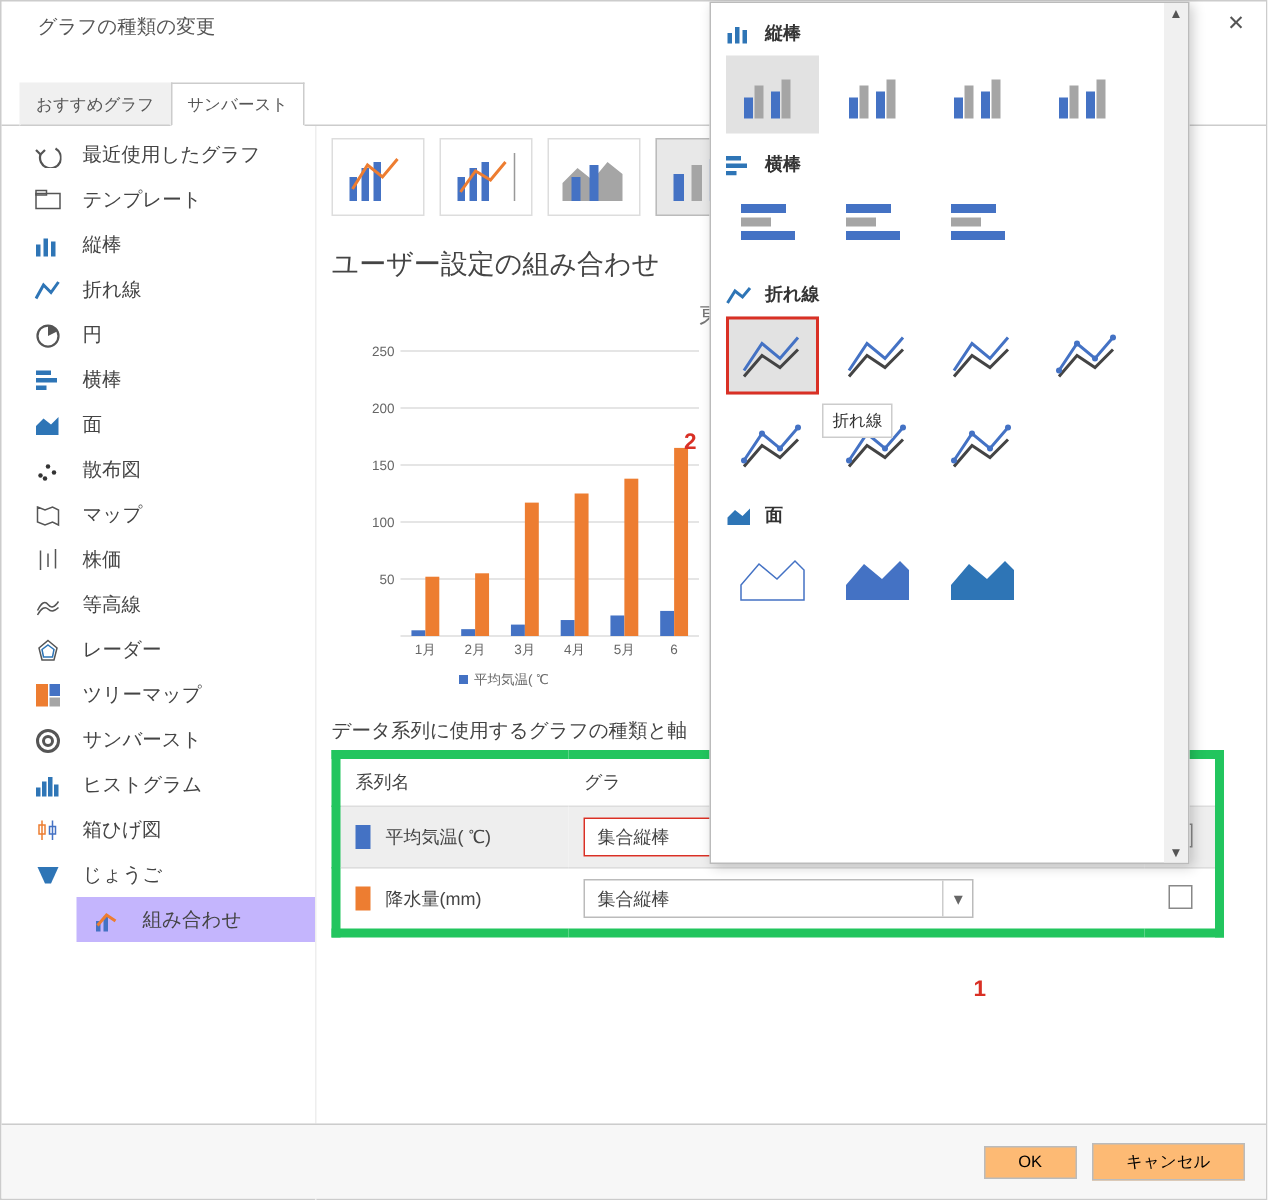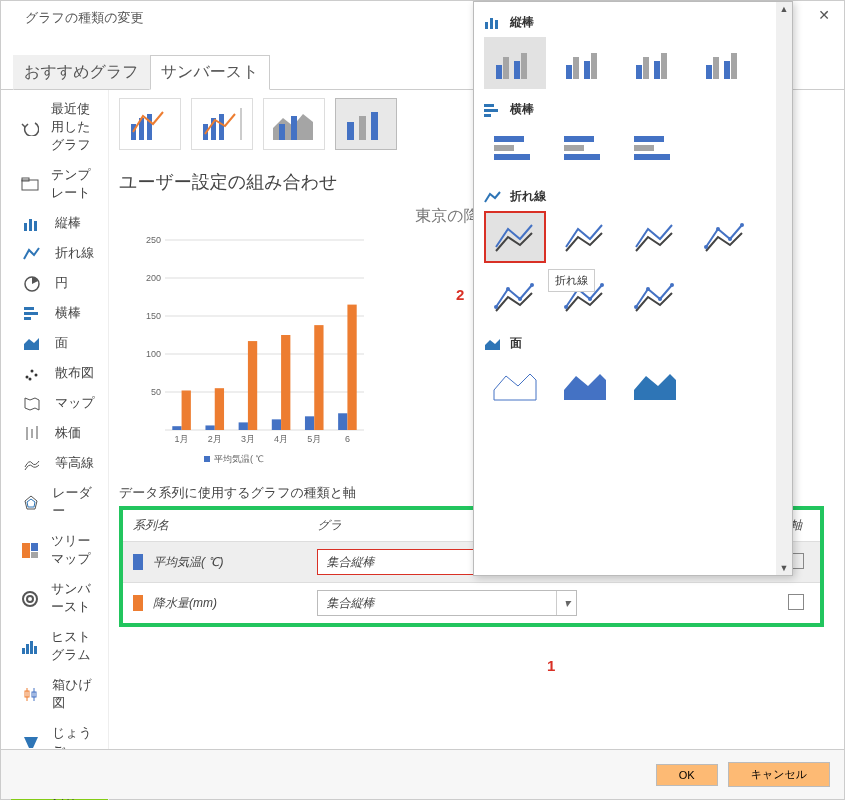--- a/index.html
+++ b/index.html
@@ -3,36 +3,36 @@
 <meta charset="utf-8">
 <style>
 * { box-sizing: border-box; margin: 0; padding: 0; }
 body { font-family: "Yu Gothic UI", "Meiryo UI", sans-serif; font-size: 12px; background: #fff; color: #333; }
 .dialog { width: 845px; height: 800px; border: 1px solid #ccc; position: relative; }
 .titlebar { display: flex; align-items: center; padding: 8px 24px; border-bottom: none; }
 .titlebar-title { font-size: 13px; color: #555; flex: 1; }
 .close-x { width: 40px; text-align: center; font-size: 14px; color: #555; cursor: pointer; position: absolute; right: 0; top: 6px; }
 .content { display: flex; height: 720px; padding: 0 10px; }
 .tabs { display: flex; padding: 0 12px; margin-top: 20px; border-bottom: 1px solid #ccc; }
-.tab { padding: 6px 10px; font-size: 16px; color: #555; border: 1px solid transparent; background: #f0f0f0; border-bottom: 1px solid #ccc; margin-bottom: -1px; }
+.tab { padding: 6px 10px; font-size: 11px; color: #555; border: 1px solid transparent; background: #f0f0f0; border-bottom: 1px solid #ccc; margin-bottom: -1px; }
 .tab.active { background: #fff; border: 1px solid #ccc; border-bottom: 1px solid #fff; }
 .left-pane { width: 200px; padding: 4px 0; border-right: 1px solid #eee; }
 .left-list { list-style: none; }
 .left-item { display: flex; align-items: center; padding: 6px 10px; gap: 12px; cursor: pointer; color: #444; font-size: 13px; }
-.left-item.selected { background: #84cc16; }
+.left-item.selected { background: #c4b5fd; margin-left: 40px; }
 .left-icon { width: 22px; height: 18px; display: inline-flex; align-items: center; justify-content: center; color: #2e75b6; }
 .right-pane { flex: 1; position: relative; padding: 8px 10px; }
 .subtype-row { display: flex; gap: 10px; margin-bottom: 20px; }
 .subtype { width: 62px; height: 52px; border: 1px solid #ddd; display: flex; align-items: center; justify-content: center; background: #fff; }
 .subtype.selected { background: #e8e8e8; border-color: #bbb; }
 .section-h { font-size: 18px; color: #444; margin: 6px 0 12px; }
 .chart-title { text-align: center; font-size: 16px; color: #777; margin-bottom: 8px; }
 .preview { width: 240px; height: 235px; position: relative; margin-left: 10px; }
 .grid-series-h { font-size: 13px; color: #444; margin: 14px 0 4px; }
-.series-table { width: 705px; border: 4px solid #22c55e; border-collapse: collapse; font-style: italic; }
+.series-table { width: 595px; border: 6px solid #22c55e; border-collapse: collapse; }
 .series-table th, .series-table td { border-bottom: 1px solid #ddd; padding: 7px 10px; font-size: 12px; color: #444; text-align: left; font-weight: normal; }
 .series-row.sel { background: #eee; }
 .marker { width: 10px; height: 16px; display: inline-block; vertical-align: middle; margin-right: 10px; }
 .marker.blue { background: #4472C4; }
 .marker.orange { background: #ED7D31; }
 .dd { display: flex; align-items: center; border: 1px solid #bbb; height: 26px; width: 260px; padding: 0 8px; justify-content: space-between; background: #fff; }
 .dd.highlight { border: 1.5px solid #d93025; }
 .chev { width: 20px; text-align: center; border-left: 1px solid #ccc; margin-right: -8px; height: 100%; display: flex; align-items: center; justify-content: center; color: #666; }
 .axis-chk { width: 16px; height: 16px; border: 1px solid #888; display: inline-block; }
 .call-num { position: absolute; color: #d93025; font-weight: bold; font-size: 15px; }

